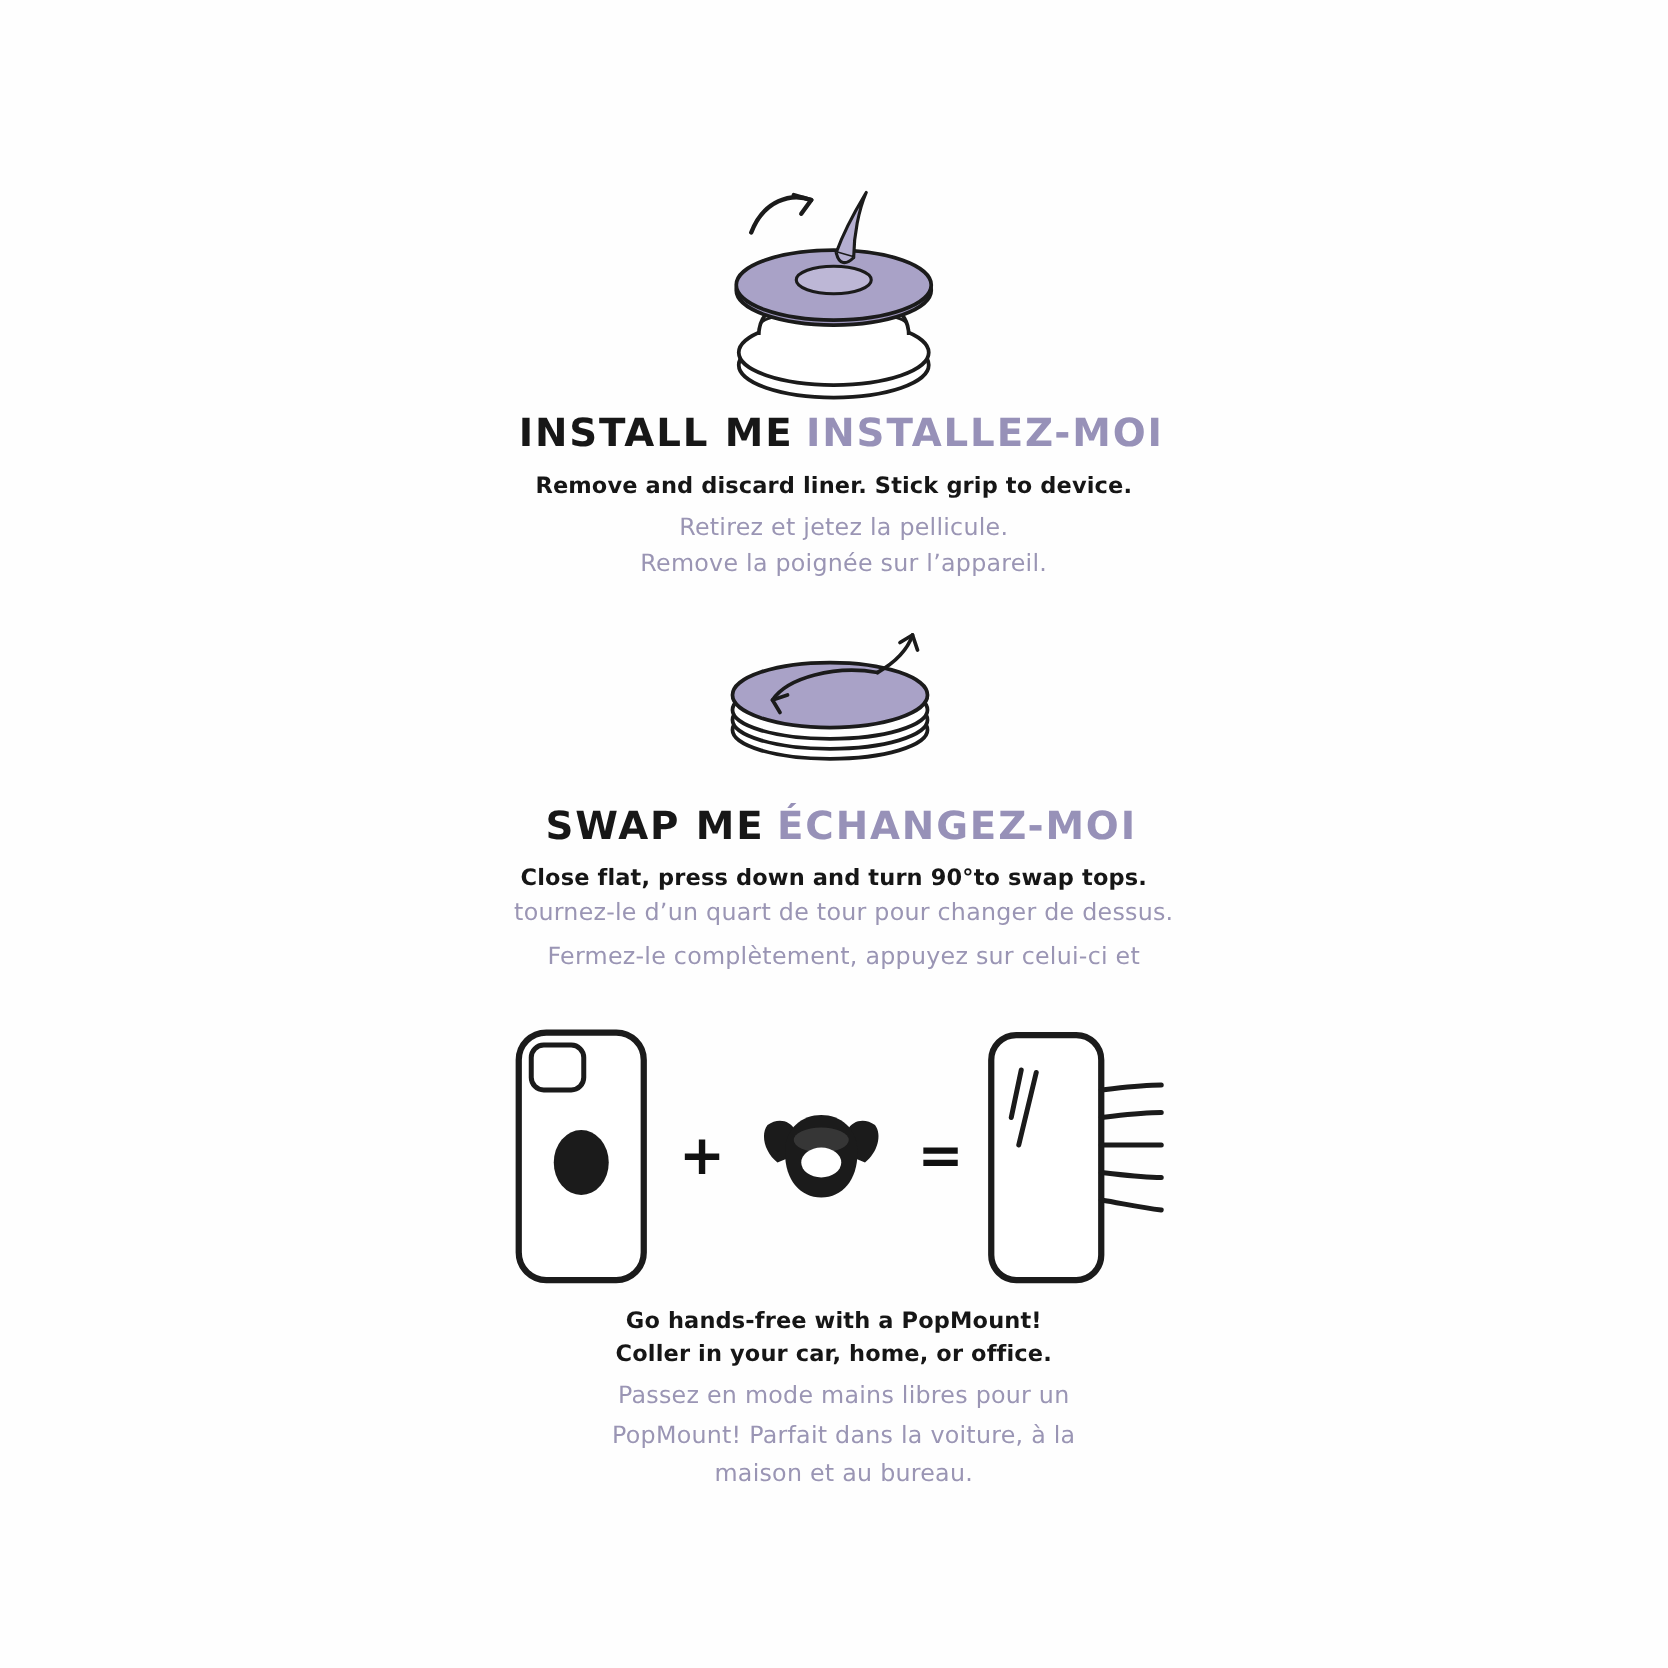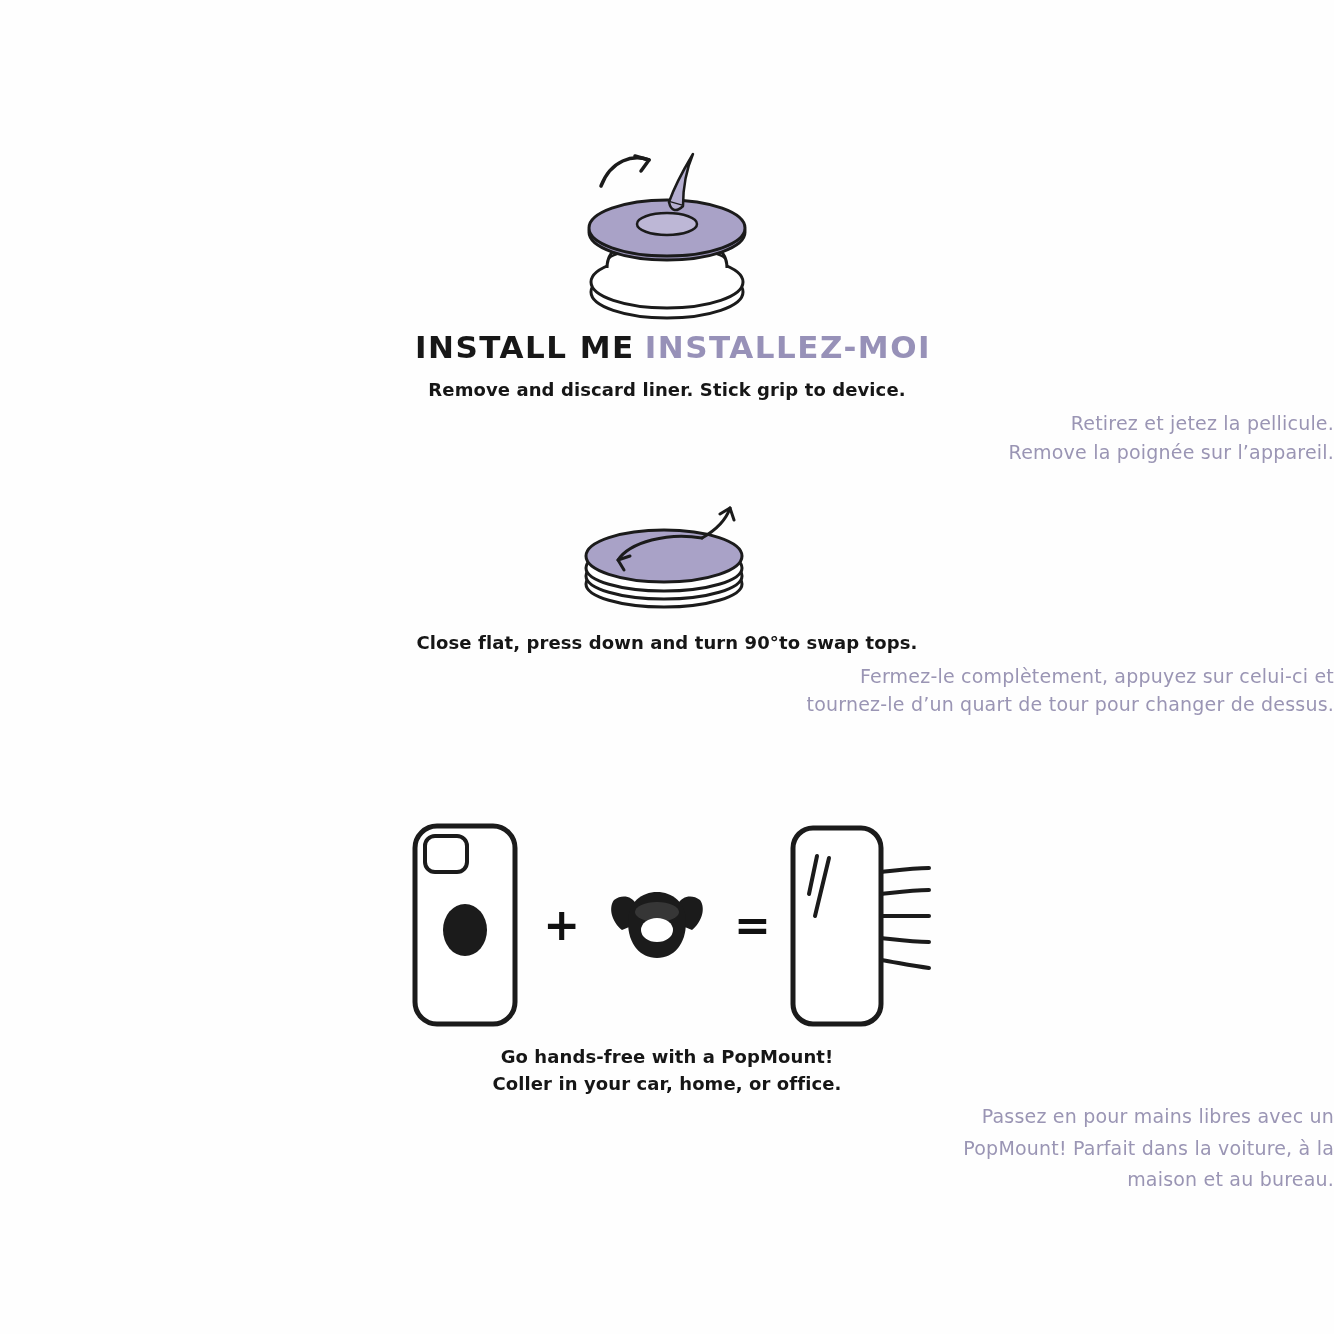--- a/index.html
+++ b/index.html
@@ -63,21 +63,20 @@
     line-height: 1.25;
     letter-spacing: 0.1px;
   }
   .sub-fr {
     font-family: "DejaVu Sans", sans-serif;
     font-size: 19px;
     color: #9a95b4;
     margin: 8px 0 0 16px;
     line-height: 1.45;
     letter-spacing: 0.2px;
-    text-align: right;
   }
   .sub-fr.tight { line-height: 1.42; }
 
   
   #section-install { top: 140px; }
   #section-swap    { top: 498px; }
   #section-mount   { top: 820px; }
 
   .mount-row {
     display: flex;
@@ -138,24 +137,27 @@
       <ellipse cx="112" cy="70" rx="78" ry="23" fill="#ffffff" stroke="#1b1b1b" stroke-width="3"></ellipse>
 
       <ellipse cx="112" cy="58" rx="78" ry="26" fill="#a9a2c7" stroke="#1b1b1b" stroke-width="3"></ellipse>
 
       <path d="M66 62 C78 44 116 34 150 40" fill="none" stroke="#1b1b1b" stroke-width="3" stroke-linecap="round"></path>
       <path d="M66 62 L78 58 M66 62 L72 72" fill="none" stroke="#1b1b1b" stroke-width="3" stroke-linecap="round"></path>
       <path d="M150 40 C164 32 174 22 178 10" fill="none" stroke="#1b1b1b" stroke-width="3" stroke-linecap="round"></path>
       <path d="M178 10 L168 16 M178 10 L182 22" fill="none" stroke="#1b1b1b" stroke-width="3" stroke-linecap="round"></path>
     </svg>
 
+    <p class="heading" style="margin-top:26px">
+      <span class="en">SWAP ME</span><span class="fr">ÉCHANGEZ-MOI</span>
+    </p>
 
     <p class="sub-en">Close flat, press down and turn 90°to swap tops.</p>
+    <p class="sub-fr tight" style="margin-top:2px">tournez-le d’un quart de tour pour changer de dessus.</p>
     <p class="sub-fr tight">Fermez-le complètement, appuyez sur celui-ci et</p>
-    <p class="sub-fr tight" style="margin-top:2px">tournez-le d’un quart de tour pour changer de dessus.</p>
   </div>
 
   <div class="section" id="section-mount">
 
     <div class="mount-row">
 
       <svg width="130" height="210" viewBox="0 0 130 210">
         <rect x="14" y="6" width="100" height="198" rx="22" ry="22" fill="#ffffff" stroke="#1b1b1b" stroke-width="5"></rect>
         <rect x="24" y="16" width="42" height="36" rx="10" ry="10" fill="#ffffff" stroke="#1b1b1b" stroke-width="4"></rect>
         <ellipse cx="64" cy="110" rx="22" ry="26" fill="#1b1b1b"></ellipse>
@@ -179,18 +181,18 @@
         <path d="M98 52 C116 50 130 48 146 48" stroke="#1b1b1b" stroke-width="4" fill="none" stroke-linecap="round"></path>
         <path d="M98 74 C116 72 130 70 146 70" stroke="#1b1b1b" stroke-width="4" fill="none" stroke-linecap="round"></path>
         <path d="M98 96 C116 96 130 96 146 96" stroke="#1b1b1b" stroke-width="4" fill="none" stroke-linecap="round"></path>
         <path d="M98 118 C116 120 130 122 146 122" stroke="#1b1b1b" stroke-width="4" fill="none" stroke-linecap="round"></path>
         <path d="M98 140 C116 143 130 146 146 148" stroke="#1b1b1b" stroke-width="4" fill="none" stroke-linecap="round"></path>
       </svg>
     </div>
 
     <p class="sub-en" style="margin-top:16px">Go hands-free with a PopMount!</p>
     <p class="sub-en" style="margin-top:4px">Coller in your car, home, or office.</p>
-    <p class="sub-fr">Passez en pour mains libres avec un</p>
+    <p class="sub-fr">Passez en mode mains libres pour un</p>
     <p class="sub-fr" style="margin-top:4px">PopMount! Parfait dans la voiture, à la</p>
     <p class="sub-fr" style="margin-top:4px">maison et au bureau.</p>
   </div>
 
 </div>
 
 </body></html>

